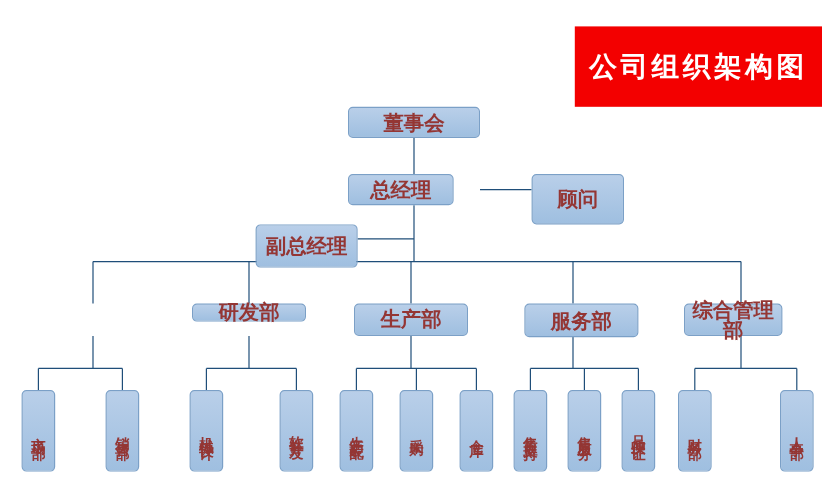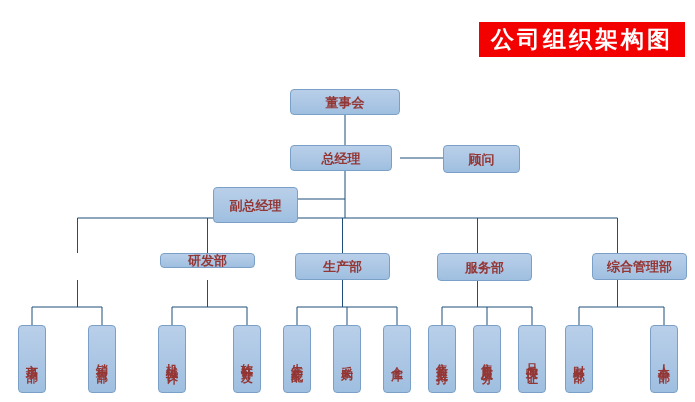--- a/index.html
+++ b/index.html
@@ -10,41 +10,41 @@
     font-family:"Liberation Sans","DejaVu Sans",sans-serif;
     overflow:hidden;
   }
   .title{
     position:absolute;
     top:22px;right:10px;
     background:var(--title-bg,#f30000);
     color:var(--title-text,#ffffff);
     font-size:23px;font-weight:bold;
     letter-spacing:3px;
-    padding:5px 12px;
+    padding:21px 12px;
     line-height:1.1;
   }
   .connectors{
     position:absolute;left:0;top:0;
     pointer-events:none;
   }
   .connectors line,.connectors path{
     stroke:var(--connector,#1f4e79);
     stroke-width:1;
     fill:none;
   }
   .box{
     position:absolute;
     box-sizing:border-box;
     background:linear-gradient(to bottom,var(--node-fill-top,#b9cfe9),var(--node-fill-bottom,#9fbfe0));
     border:1px solid var(--node-border,#7ba0c7);
     border-radius:4px;
     color:var(--node-text,#943634);
     font-weight:bold;
-    font-size:13px;
+    font-size:17px;
     display:flex;align-items:center;justify-content:center;
     text-align:center;
     line-height:1;
   }
   .vbox{
     writing-mode:vertical-rl;
     text-orientation:upright;
     letter-spacing:3px;
     font-size:12px;
     padding:2px 0;
@@ -80,28 +80,28 @@
     <path d="M207.5 280 V307 M172 307 H247 M172 307 V325 M247 307 V325"></path>
 
     <path d="M342.5 280 V307 M297 307 H397 M297 307 V325 M347 307 V325 M397 307 V325"></path>
 
     <path d="M477.5 280 V307 M442 307 H532 M442 307 V325 M487 307 V325 M532 307 V325"></path>
 
     <path d="M617.5 280 V307 M579 307 H664 M579 307 V325 M664 307 V325"></path>
   </svg>
 
   <div class="box" style="left:290px;top:89px;width:110px;height:26px">董事会</div>
-  <div class="box" style="left:290px;top:145px;width:102px;height:26px">总经理</div>
-  <div class="box" style="left:443px;top:145px;width:77px;height:28px">顾问</div>
+  <div class="box" style="left:290px;top:145px;width:88px;height:26px">总经理</div>
+  <div class="box" style="left:443px;top:145px;width:77px;height:42px">顾问</div>
   <div class="box" style="left:213px;top:187px;width:85px;height:36px">副总经理</div>
 
   <div class="box" style="left:160px;top:253px;width:95px;height:15px">研发部</div>
   <div class="box" style="left:295px;top:253px;width:95px;height:27px">生产部</div>
   <div class="box" style="left:437px;top:253px;width:95px;height:28px">服务部</div>
-  <div class="box" style="left:592px;top:253px;width:95px;height:27px">综合管理部</div>
+  <div class="box" style="left:570px;top:253px;width:82px;height:27px">综合管理部</div>
 
   <div class="box vbox" style="left:18px;top:325px;width:28px;height:68px">市场部</div>
   <div class="box vbox" style="left:88px;top:325px;width:28px;height:68px">销售部</div>
 
   <div class="box vbox" style="left:158px;top:325px;width:28px;height:68px">机械设计</div>
   <div class="box vbox" style="left:233px;top:325px;width:28px;height:68px">软件开发</div>
 
   <div class="box vbox" style="left:283px;top:325px;width:28px;height:68px">生产装配</div>
   <div class="box vbox" style="left:333px;top:325px;width:28px;height:68px">采购</div>
   <div class="box vbox" style="left:383px;top:325px;width:28px;height:68px">仓库</div>

